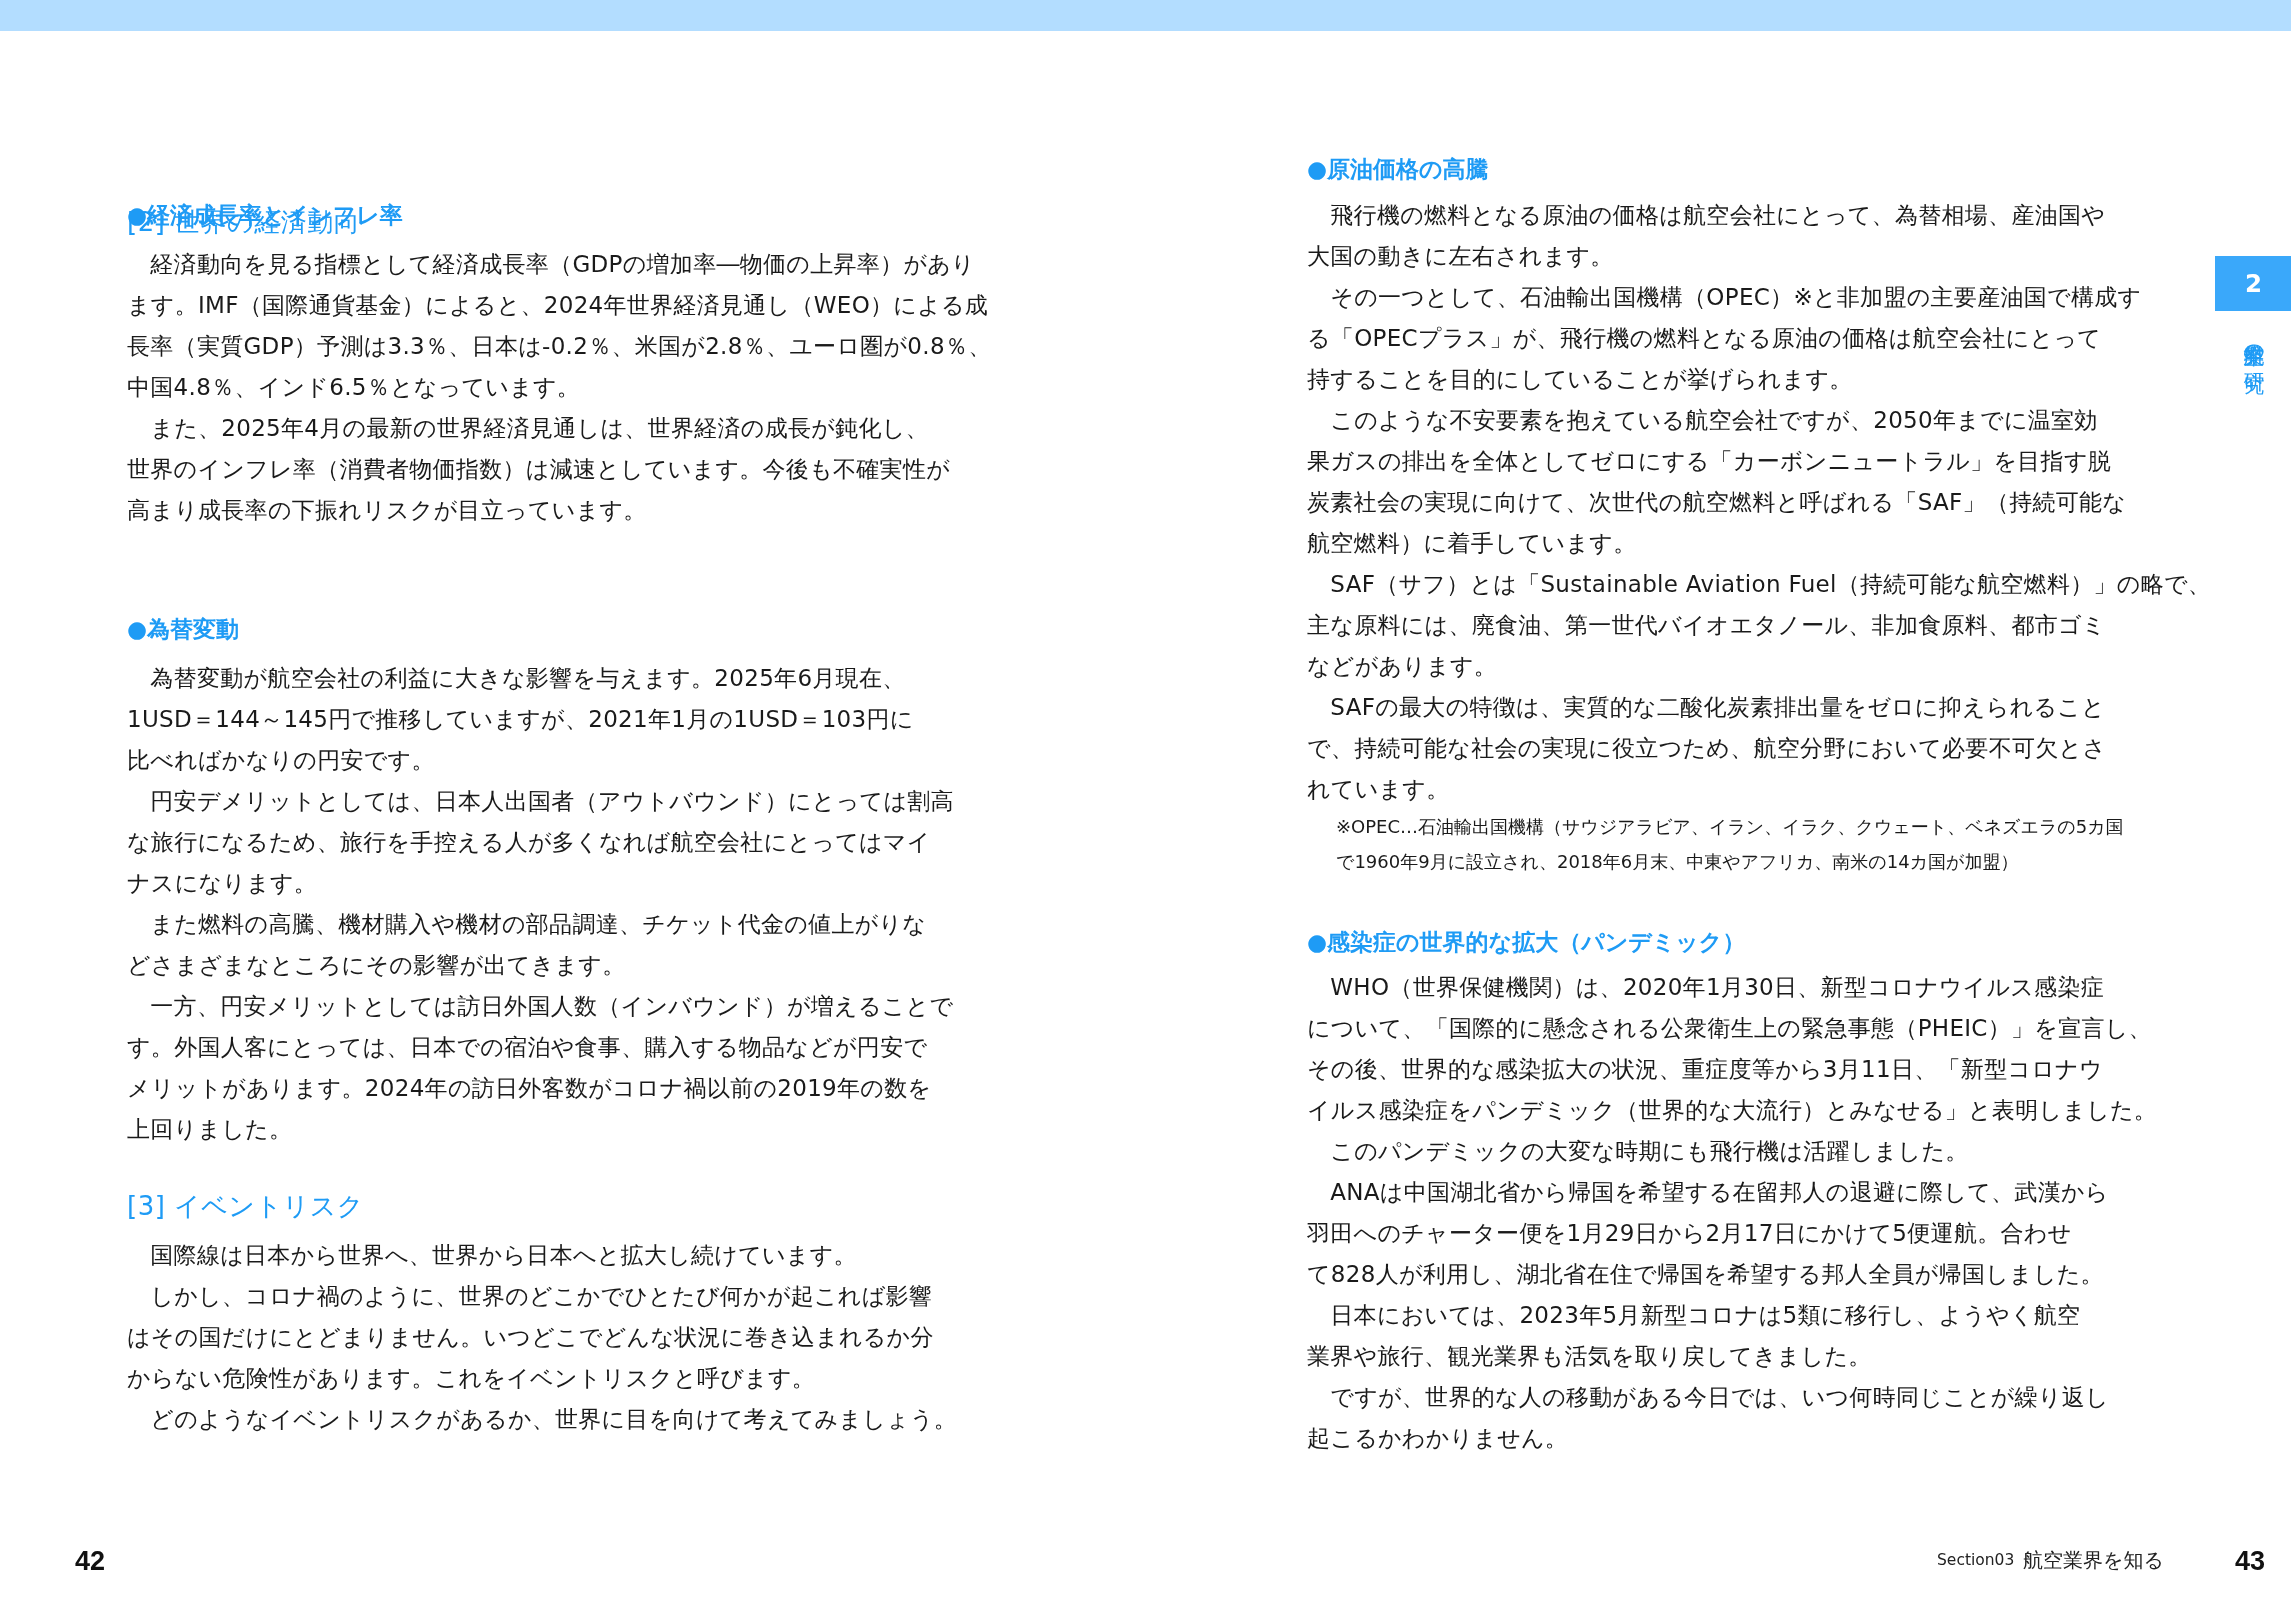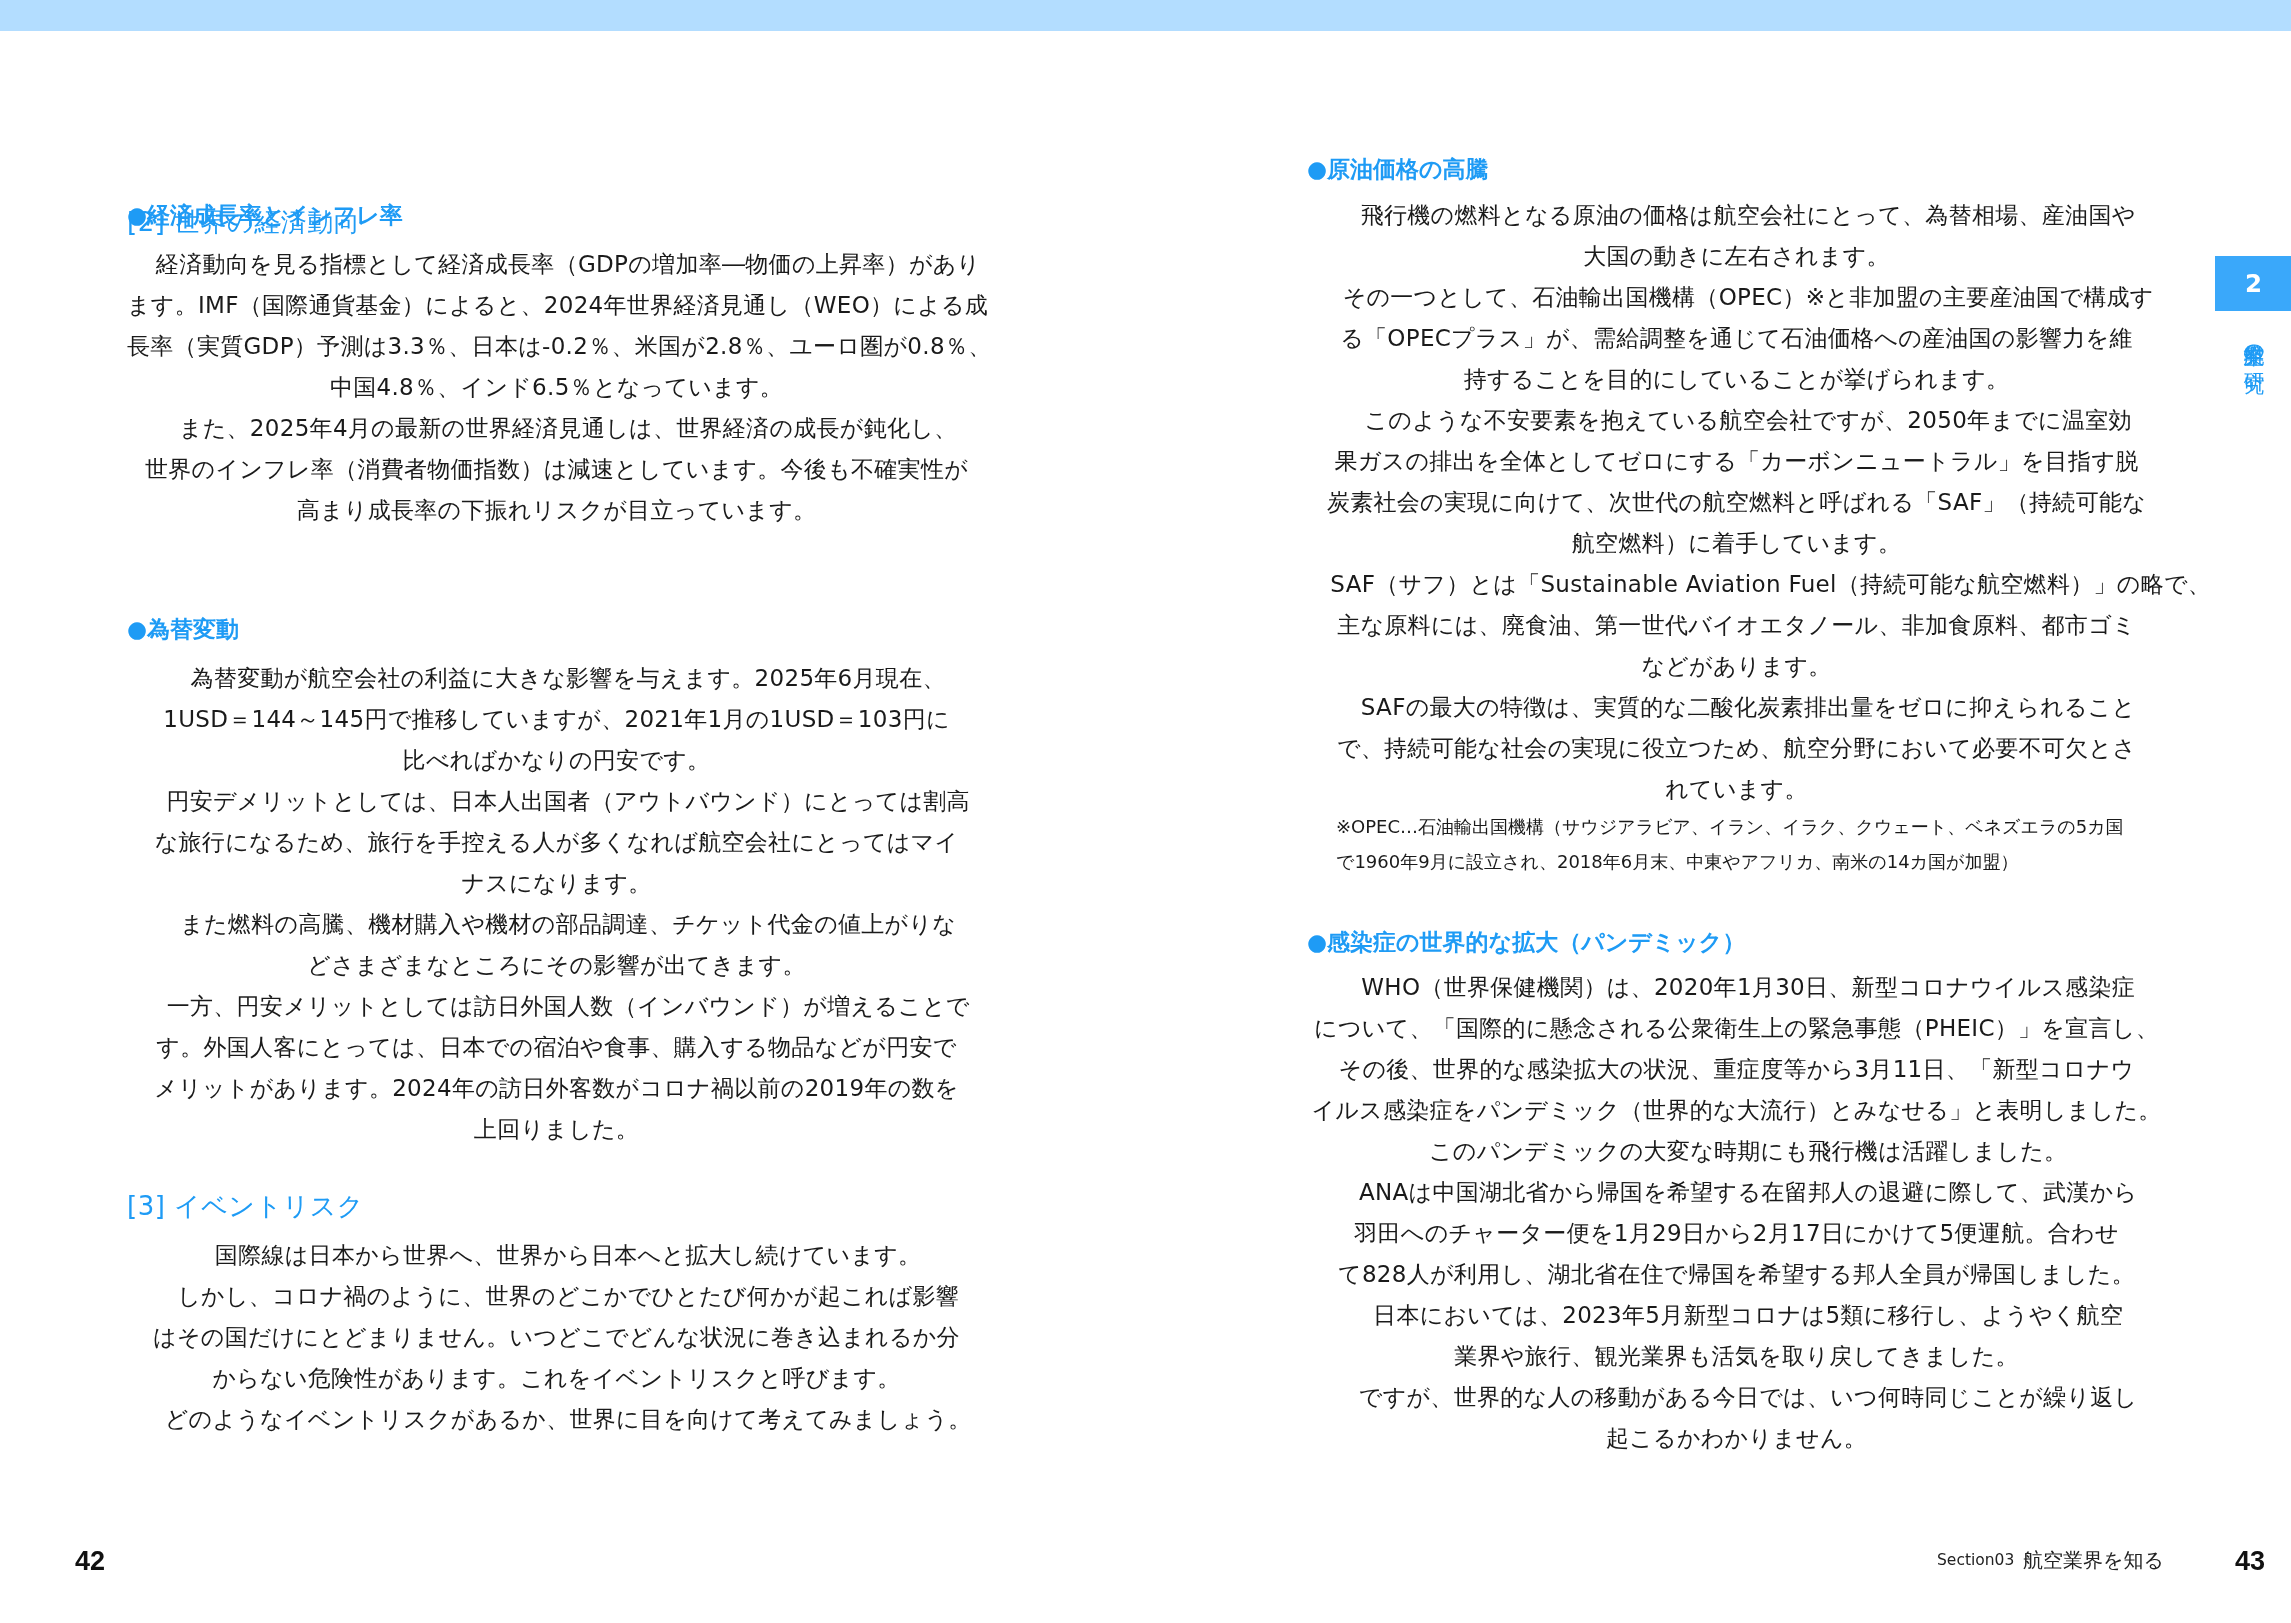--- a/index.html
+++ b/index.html
@@ -14,21 +14,21 @@
   .page-right { left:1307px; width:859px; }
   .h2 {
     position:absolute; left:0; font-size:26px; line-height:31px; color:#1e9bf5;
     white-space:nowrap; letter-spacing:0.5px;
   }
   .h3 {
     position:absolute; left:0; font-size:23px; line-height:27px; color:#1e9bf5; font-weight:bold;
     white-space:nowrap;
   }
   .para { position:absolute; left:0; width:859px; font-size:23px; line-height:41px; }
-  .para .ln { display:block; height:41px; white-space:nowrap; overflow:visible; letter-spacing:0.3px;text-align:center; }
+  .para .ln { display:block; height:41px; white-space:nowrap; overflow:visible; letter-spacing:0.3px; }
   .note { position:absolute; left:29px; width:836px; font-size:18px; line-height:35px; }
   .note .ln { display:block; white-space:nowrap; }
   .page-num { position:absolute; top:1546px; font-size:27px; font-weight:bold; color:#111; font-family:"Liberation Sans Narrow","Liberation Sans", sans-serif; }
   .footer-sec { position:absolute; top:1551px; left:1937px; font-size:15.5px; color:#222; white-space:nowrap; }
   .footer-title { position:absolute; top:1547px; left:2023px; font-size:20px; color:#222; white-space:nowrap; }
   .tab { position:absolute; left:2215px; top:256px; width:77px; height:55px; background:#3aa8fa; color:#fff;
     font-size:24.5px; font-weight:bold; display:flex; align-items:center; justify-content:center; }
   .tab-label { position:absolute; left:2238px; top:327px; width:27px; font-size:21px; line-height:23.6px; color:#1e9bf5;
     writing-mode:vertical-rl; text-orientation:upright; letter-spacing:0.9px; }
 </style>
@@ -77,21 +77,21 @@
 </div>
 
 <div class="page-num" style="left:75px;text-align:right;">42</div>
 
 <div class="page page-right">
   <div class="h3" style="top:156px;">●原油価格の高騰</div>
   <div class="para" style="top:195px;">
     <span class="ln">　飛行機の燃料となる原油の価格は航空会社にとって、為替相場、産油国や</span>
     <span class="ln">大国の動きに左右されます。</span>
     <span class="ln">　その一つとして、石油輸出国機構（OPEC）※と非加盟の主要産油国で構成す</span>
-    <span class="ln">る「OPECプラス」が、需給調整を通じて石油価格への産油国の影響力を維</span>
+    <span class="ln">る「OPECプラス」が、飛行機の燃料となる原油の価格は航空会社にとって</span>
     <span class="ln">持することを目的にしていることが挙げられます。</span>
     <span class="ln">　このような不安要素を抱えている航空会社ですが、2050年までに温室効</span>
     <span class="ln">果ガスの排出を全体としてゼロにする「カーボンニュートラル」を目指す脱</span>
     <span class="ln">炭素社会の実現に向けて、次世代の航空燃料と呼ばれる「SAF」（持続可能な</span>
     <span class="ln">航空燃料）に着手しています。</span>
     <span class="ln">　SAF（サフ）とは「Sustainable Aviation Fuel（持続可能な航空燃料）」の略で、</span>
     <span class="ln">主な原料には、廃食油、第一世代バイオエタノール、非加食原料、都市ゴミ</span>
     <span class="ln">などがあります。</span>
     <span class="ln">　SAFの最大の特徴は、実質的な二酸化炭素排出量をゼロに抑えられること</span>
     <span class="ln">で、持続可能な社会の実現に役立つため、航空分野において必要不可欠とさ</span>

